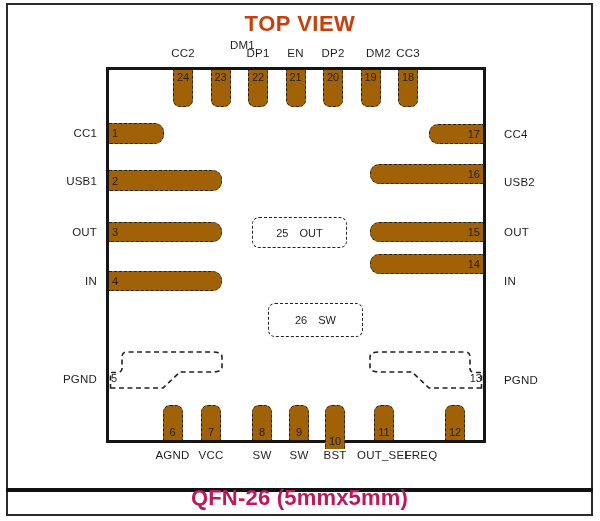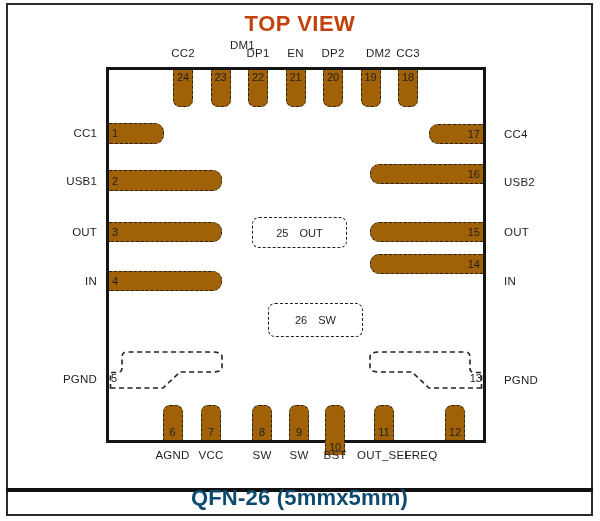--- a/index.html
+++ b/index.html
@@ -58,21 +58,21 @@
   #pgnd-svg path {
     fill:none; stroke:#222; stroke-width:1.6; stroke-dasharray:5 3.5;
   }
   #footer-divider {
     position:absolute; left:-2px; right:-2px; bottom:22px; height:4px;
     background:#111;
   }
   #package-label {
     position:absolute; left:0; right:0; bottom:0; height:32px;
     display:flex; align-items:center; justify-content:center;
-    font-size:22px; font-weight:bold; color:#0c4a6e; letter-spacing:0.2px;
+    font-size:22px; font-weight:bold; color:#be185d; letter-spacing:0.2px;
   }
 </style>
 </head>
 <body>
 
 <div id="canvas">
   <div id="frame">
     <div id="footer-divider"></div>
     <div id="package-label">QFN-26 (5mmx5mm)</div>
   </div>
@@ -126,21 +126,21 @@
       </div>
       <div class="pin-label lbl-bottom" style="left: 211px; top: 449px;">VCC</div>
       <div class="pin pin-bottom" style="left: 252px; top: 405px; width: 20px; height: 35px;">
         <span class="num">8</span>
       </div>
       <div class="pin-label lbl-bottom" style="left: 262px; top: 449px;">SW</div>
       <div class="pin pin-bottom" style="left: 289px; top: 405px; width: 20px; height: 35px;">
         <span class="num">9</span>
       </div>
       <div class="pin-label lbl-bottom" style="left: 299px; top: 449px;">SW</div>
-      <div class="pin pin-bottom" style="left: 325px; top: 405px; width: 20px; height: 50px;">
+      <div class="pin pin-bottom" style="left: 325px; top: 405px; width: 20px; height: 44px;">
         <span class="num">10</span>
       </div>
       <div class="pin-label lbl-bottom" style="left: 335px; top: 449px;">BST</div>
       <div class="pin pin-bottom" style="left: 374px; top: 405px; width: 20px; height: 35px;">
         <span class="num">11</span>
       </div>
       <div class="pin-label lbl-bottom" style="left: 384px; top: 449px;">OUT_SEL</div>
       <div class="pin pin-bottom" style="left: 411px; top: 405px; width: 20px; height: 35px; margin-left: 34px;">
         <span class="num">12</span>
       </div>

